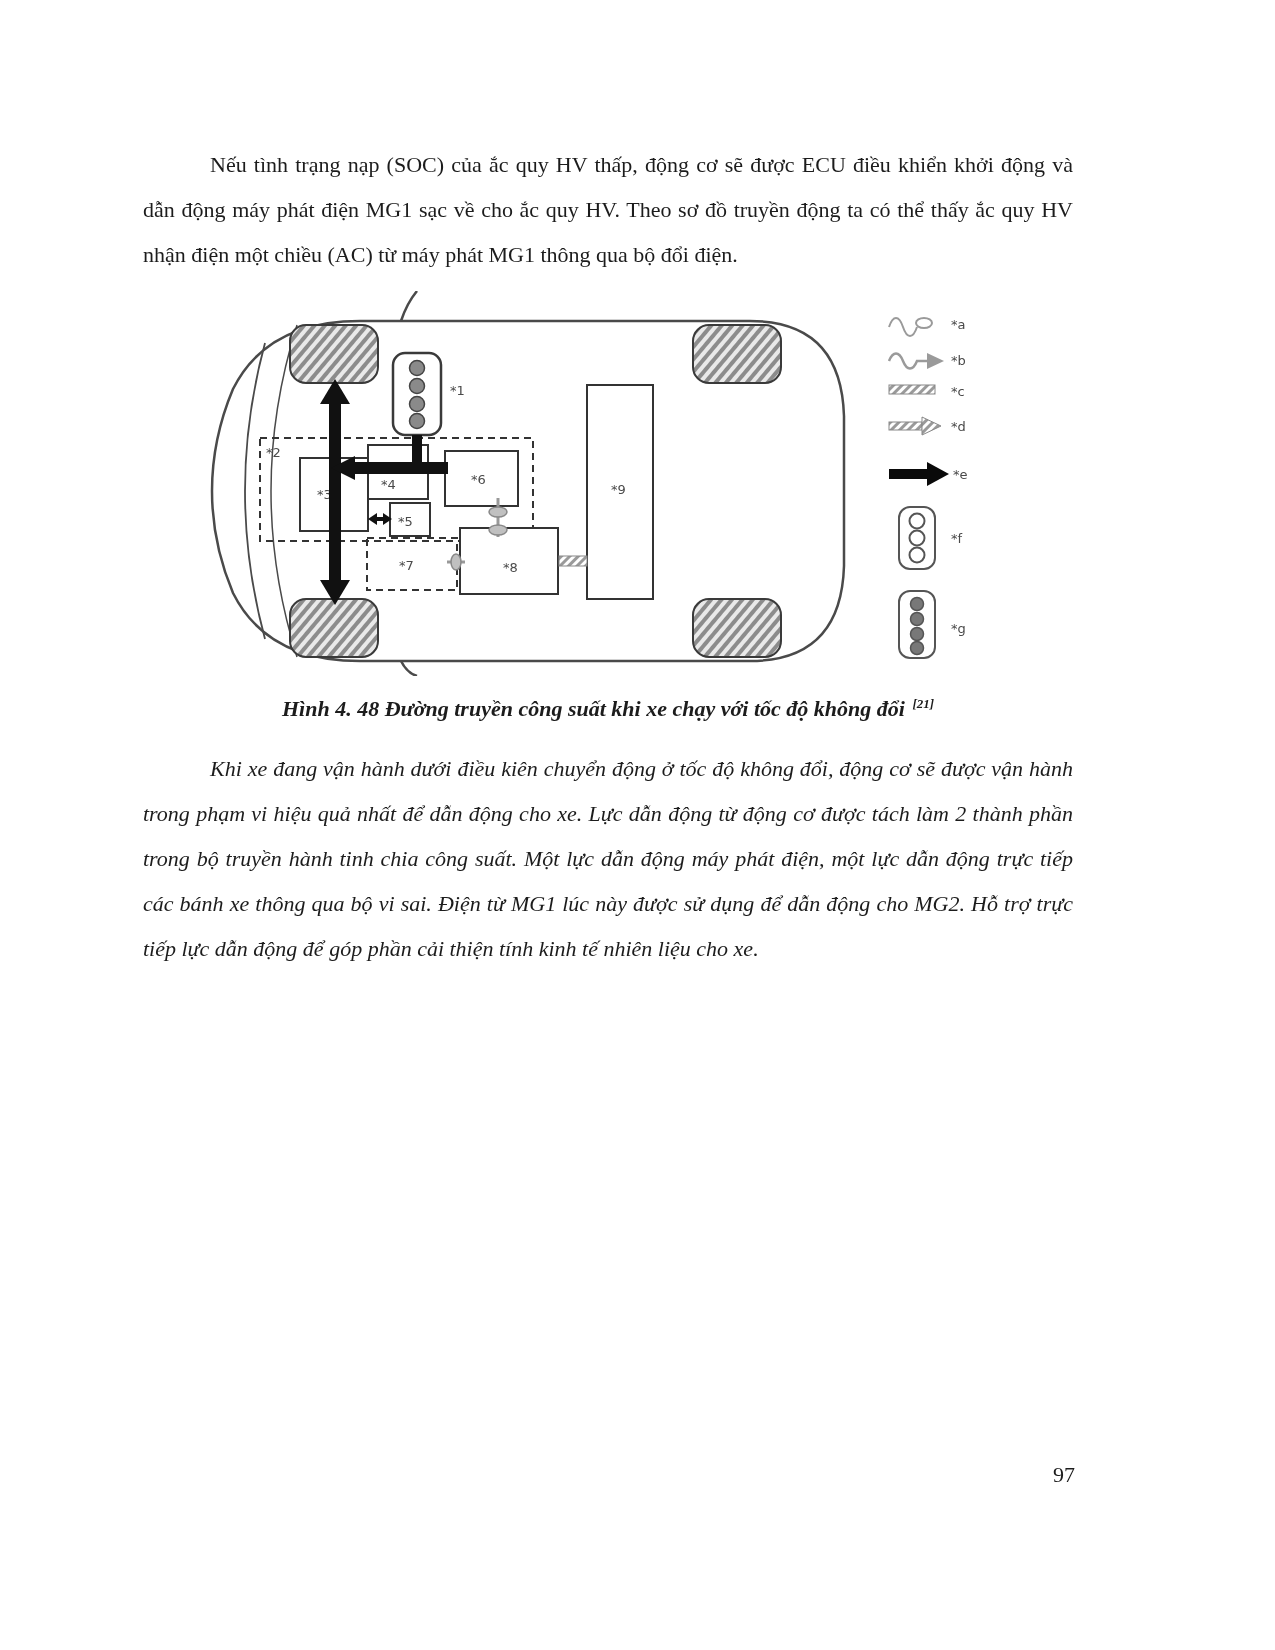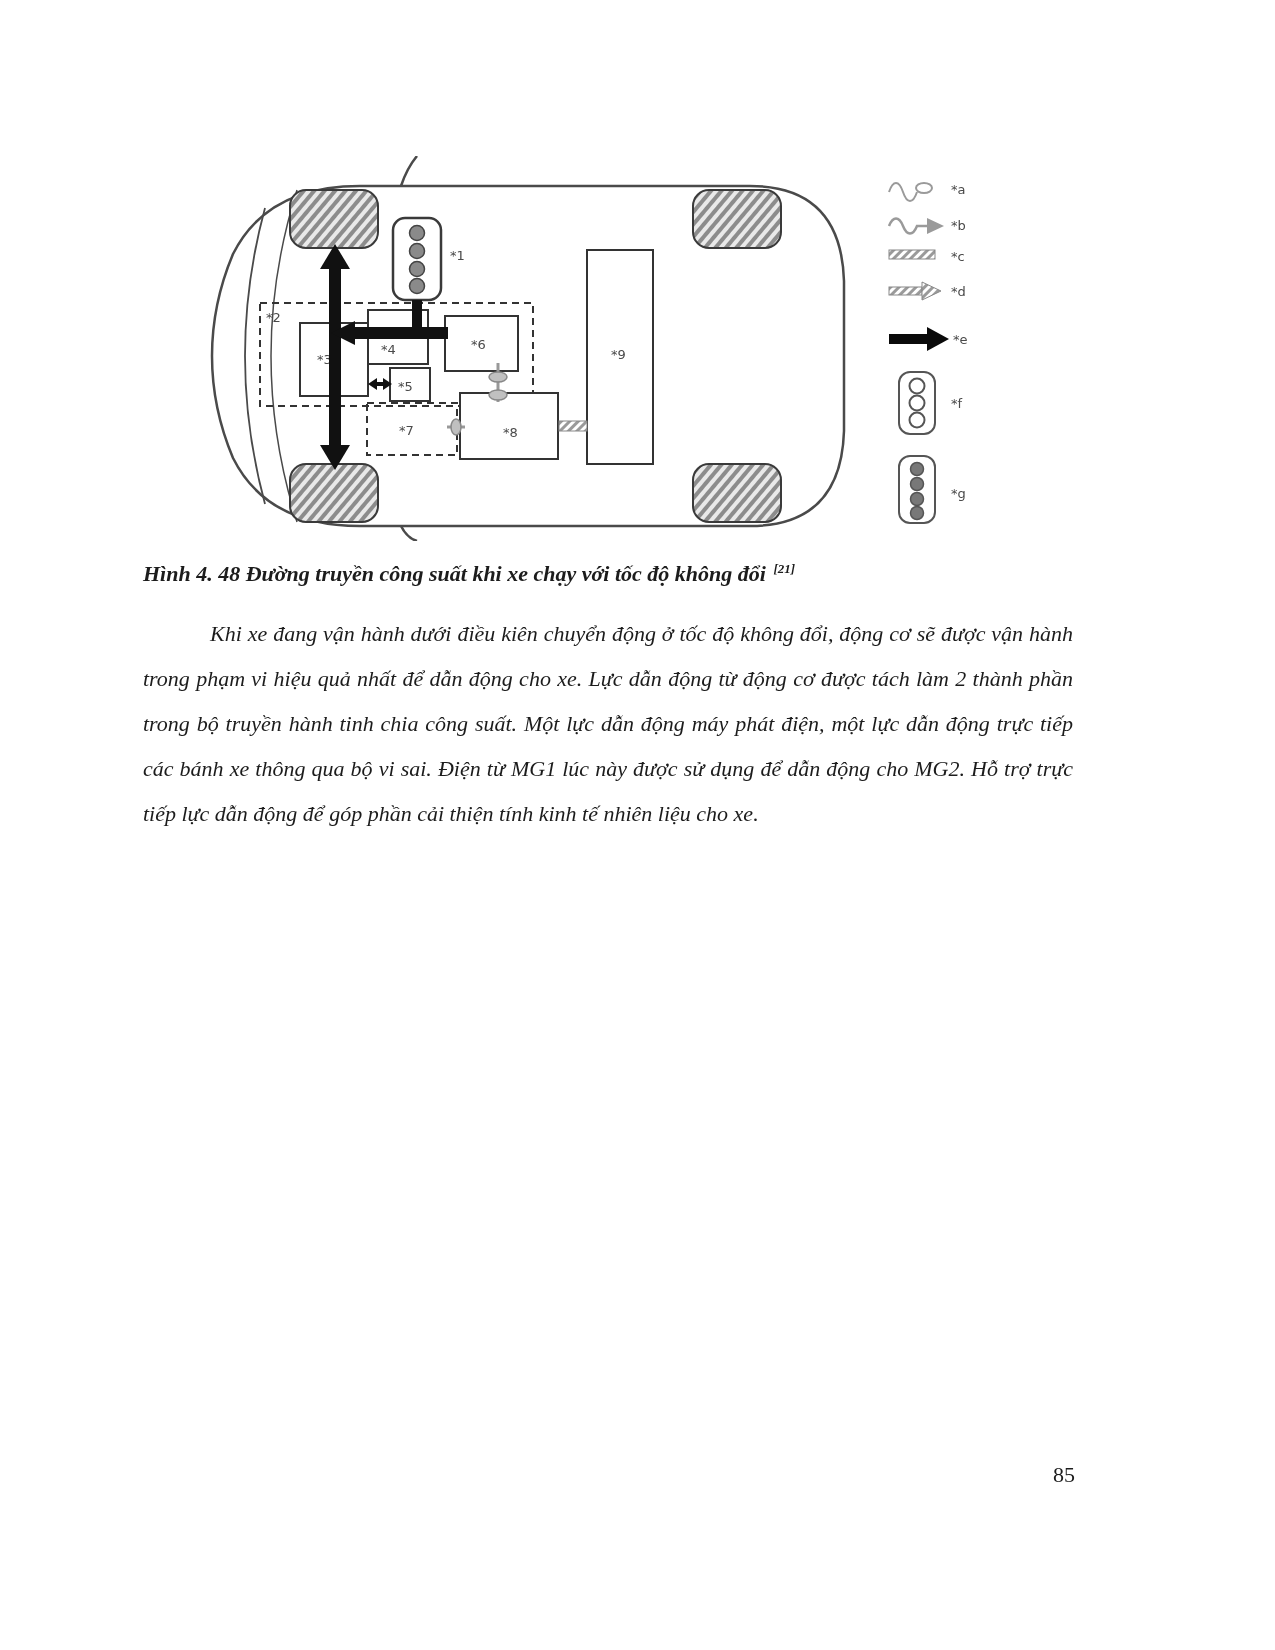--- a/index.html
+++ b/index.html
@@ -22,20 +22,21 @@
     text-align:justify;
     text-indent:67px;
   }
   .figure-wrap {
     margin-top:14px;
     margin-left:62px;
     width:780px;
   }
   .caption {
     margin-top:16px;
+    text-align:center;
     font-size:22px;
     font-weight:bold;
     font-style:italic;
   }
   .caption sup { font-size:13px; margin-left:2px; }
   .p2 { margin-top:24px;font-style:italic; }
   .page-number {
     position:absolute;
     right:200px; top:1462px;
     font-size:22px;
@@ -44,20 +45,21 @@
     font-family:"DejaVu Sans", sans-serif;
     font-size:13px;
     fill:#4a4a4a;
   }
 </style>
 </head>
 <body>
 
 <div class="content">
 
+  <p class="para">Nếu tình trạng nạp (SOC) của ắc quy HV thấp, động cơ sẽ được ECU điều khiển khởi động và dẫn động máy phát điện MG1 sạc về cho ắc quy HV. Theo sơ đồ truyền động ta có thể thấy ắc quy HV nhận điện một chiều (AC) từ máy phát MG1 thông qua bộ đổi điện.</p>
 
   <div class="figure-wrap">
     <svg width="780" height="385" viewBox="0 0 780 385">
       <defs>
         <pattern id="hatch" width="6" height="6" patternUnits="userSpaceOnUse" patternTransform="rotate(45)">
           <rect width="6" height="6" fill="#ffffff"></rect>
           <rect width="3" height="6" fill="#9a9a9a"></rect>
         </pattern>
         <pattern id="wheelHatch" width="8" height="8" patternUnits="userSpaceOnUse" patternTransform="rotate(40)">
           <rect width="8" height="8" fill="#e9e9e9"></rect>
@@ -209,13 +211,13 @@
       </g>
     </svg>
   </div>
 
   <p class="caption"><span>Hình 4. 48 Đường truyền công suất khi xe chạy với tốc độ không đổi </span><sup>[21]</sup></p>
 
   <p class="para p2">Khi xe đang vận hành dưới điều kiên chuyển động ở tốc độ không đổi, động cơ sẽ được vận hành trong phạm vi hiệu quả nhất để dẫn động cho xe. Lực dẫn động từ động cơ được tách làm 2 thành phần trong bộ truyền hành tinh chia công suất. Một lực dẫn động máy phát điện, một lực dẫn động trực tiếp các bánh xe thông qua bộ vi sai. Điện từ MG1 lúc này được sử dụng để dẫn động cho MG2. Hỗ trợ trực tiếp lực dẫn động để góp phần cải thiện tính kinh tế nhiên liệu cho xe.</p>
 
 </div>
 
-<div class="page-number">85</div>
+<div class="page-number">97</div>
 
 </body></html>

